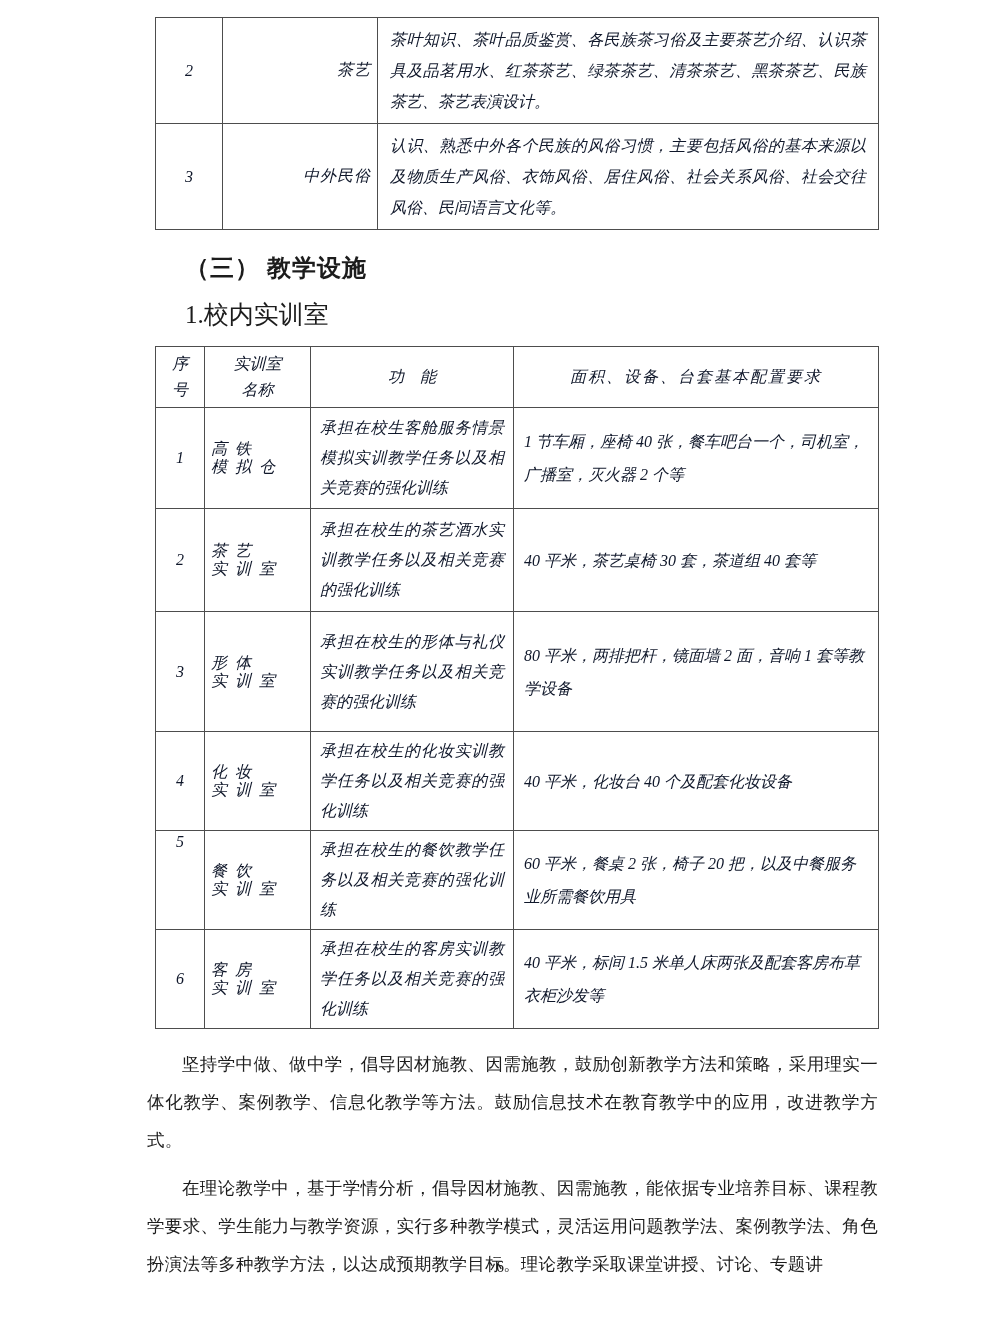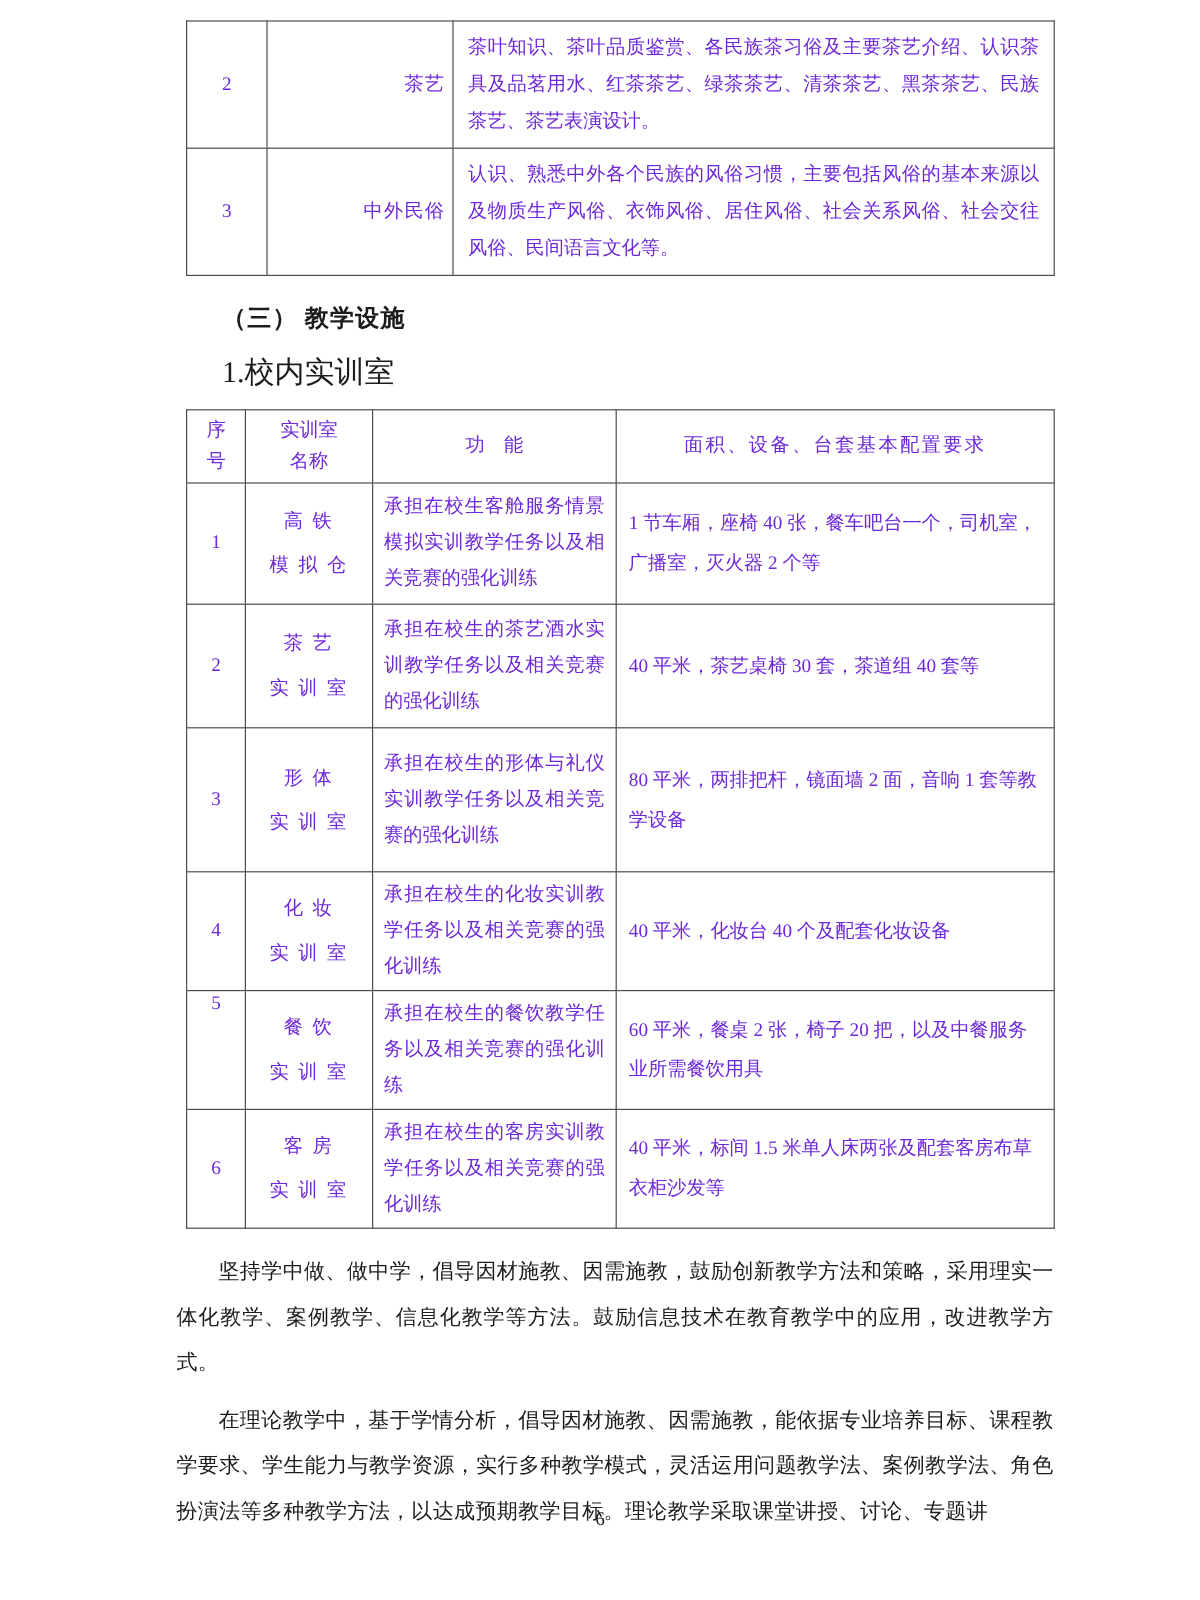--- a/index.html
+++ b/index.html
@@ -22,61 +22,61 @@
   table.tbl {
     border-collapse: collapse;
     table-layout: fixed;
     width: 723px;
     margin-left: 8px;
   }
   table.tbl td, table.tbl th {
     border: 1px solid #4d4d4d;
     font-size: 16px;
     font-weight: normal;
-    color: #6d28d9;
+    color: #0f172a;
     vertical-align: middle;
     padding: 4px 6px;
+    font-style: italic;
   }
   .top-tbl { margin-top: 17px; }
   .top-tbl td.c-num { text-align: center; }
   .top-tbl td.c-name { text-align: right; letter-spacing: 1px; }
   .top-tbl td.c-desc {
     text-align: justify;
     text-justify: inter-character;
     text-align-last: left;
     line-height: 31px;
     padding: 6px 12px;
   }
   .top-tbl tr.r-top1 { height: 92px; }
   .top-tbl tr.r-top2 { height: 94px; }
 
   h2.sec-heading {
-    font-size: 20px;
+    font-size: 24px;
     font-weight: 600;
     letter-spacing: 1px;
     margin: 22px 0 0 38px;
   }
   h3.sub-heading {
     font-size: 25px;
     font-weight: normal;
     margin: 14px 0 0 38px;
   }
 
   .main-tbl { margin-top: 15px; }
   .main-tbl th {
     text-align: center;
     line-height: 26px;
   }
   .main-tbl th.spaced { letter-spacing: 2px; margin-top: 30px; }
   .main-tbl td.c-num { text-align: center; }
   .main-tbl td.c-num.top { vertical-align: top; padding-top: 2px; }
   .main-tbl td.c-name {
-    text-align: center;
     letter-spacing: 2px;
-    line-height: 37px;
+    line-height: 18px;
   }
   .main-tbl td.c-func {
     text-align: justify;
     text-justify: inter-character;
     text-align-last: left;
     line-height: 30px;
     padding: 4px 9px;
   }
   .main-tbl td.c-req {
     line-height: 33px;

